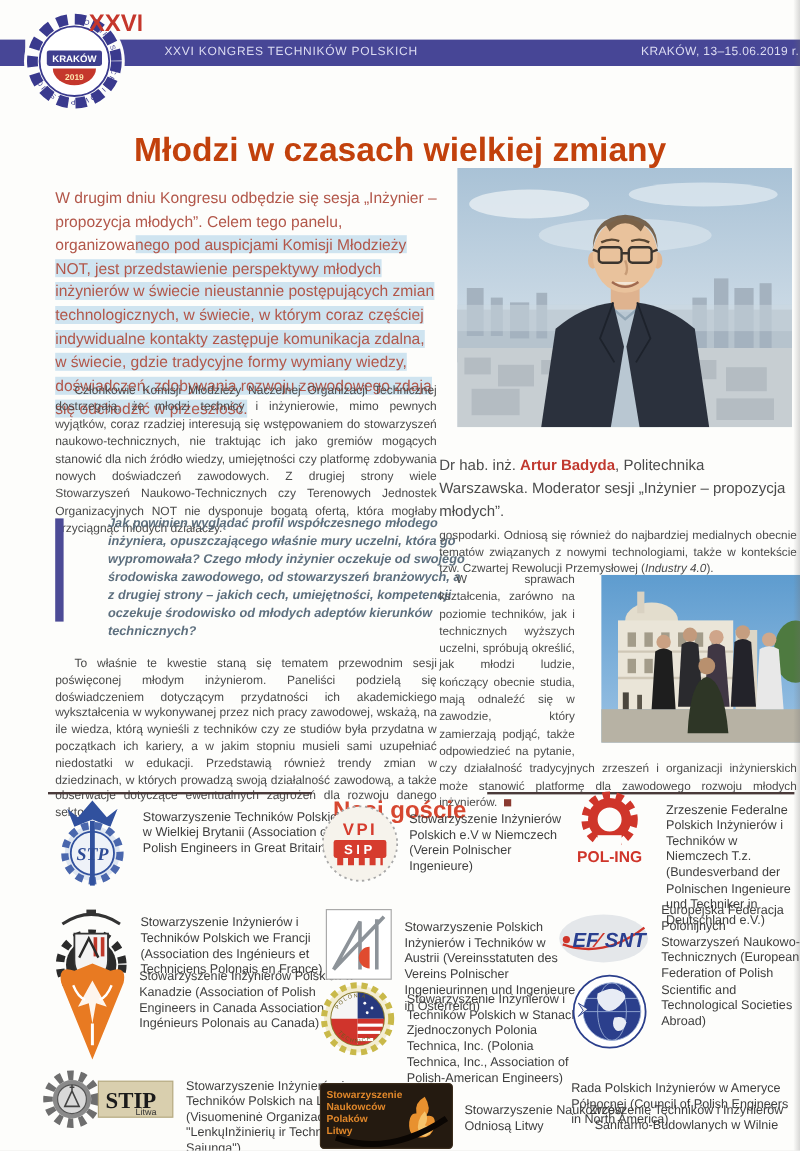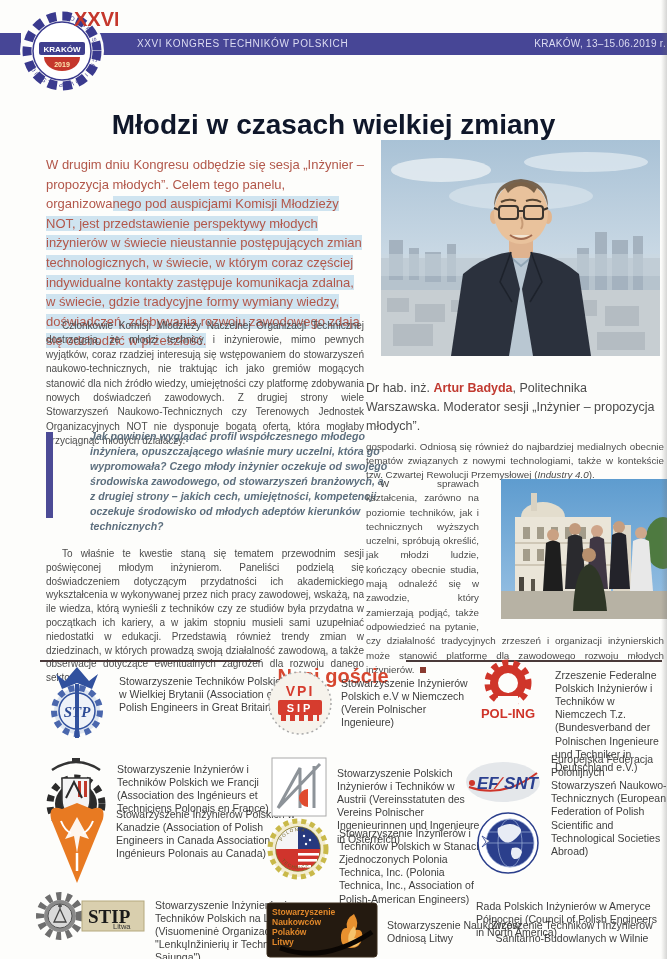--- a/index.html
+++ b/index.html
@@ -12,21 +12,21 @@
 
   
   .topbar { position:absolute; left:0; top:33px; width:667px; height:22px; background:#474696;text-align:right; }
   .bar-left  { position:absolute; left:137px; top:5px; font-size:10px; letter-spacing:0.6px; color:#dcdcf2; }
   .bar-right { position:absolute; right:1px; top:5px; font-size:10px; letter-spacing:0.3px; color:#dcdcf2; white-space:nowrap; }
   .logo-gap { position:absolute; left:21px; top:31px; width:74px; height:26px; background:#fdfdfb; }
   .congress-logo { position:absolute; left:16px; top:2px; width:102px; height:94px; }
 
   
   .title { position:absolute; left:0; top:90px; width:667px; text-align:center;
-           font-size:28px; font-weight:bold; color:#0f172a; }
+           font-size:28px; font-weight:bold; color:#c2410c; }
 
   
   .lead { position:absolute; left:46px; top:142px; width:318px;
           font-size:13px; line-height:19.6px; color:#b2574a; }
   .lead .hl { background:#cfe4f0; box-decoration-break:clone; }
 
   .jpara { text-align:justify; color:#4b4b4b; }
   .p2 { position:absolute; left:46px; top:309px; width:318px; font-size:10px; line-height:14.4px; text-indent:16px; }
   .qbox { position:absolute; left:46px; top:429px; width:318px;padding-left:27px; }
   .qbar { position:absolute; left:0; top:3px; width:7px; height:86px; background:#4c4b96; }

